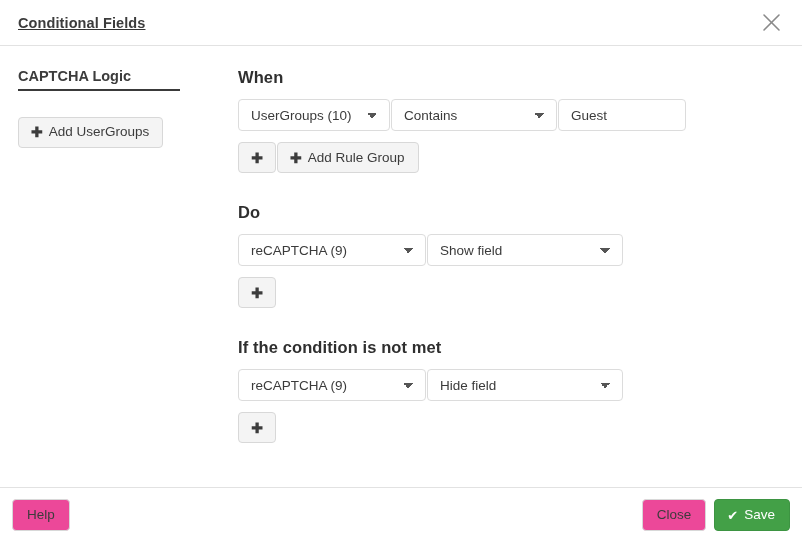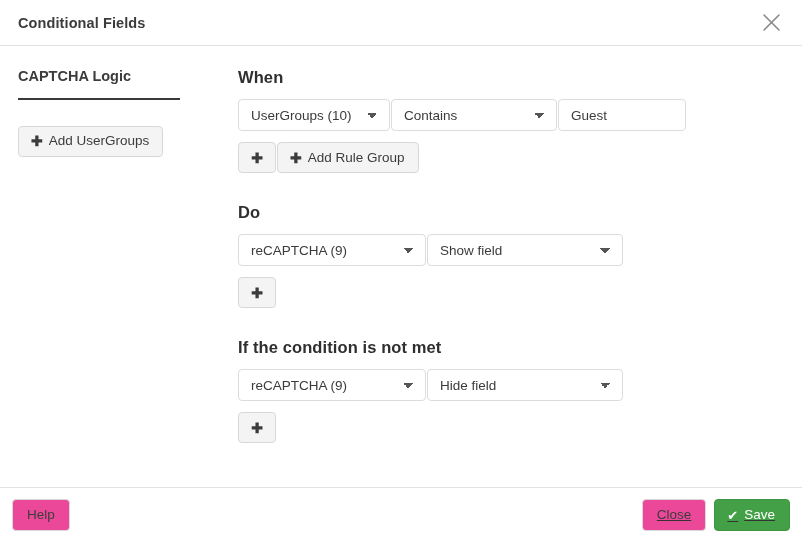--- a/index.html
+++ b/index.html
@@ -27,20 +27,21 @@
   
   .dialog-header {
     height: 46px;
     min-height: 46px;
     border-bottom: 1px solid #e2e2e2;
     display: flex;
     align-items: center;
     justify-content: space-between;
     padding: 0 16px 0 18px;
     box-sizing: border-box;
+    text-decoration: underline;
   }
   .dialog-title {
     font-size: 14.5px;
     font-weight: bold;
     color: #3c3c3c;
     letter-spacing: 0.1px;
   }
   .close-btn {
     width: 30px;
     height: 30px;
@@ -66,21 +67,21 @@
   .sidebar {
     width: 220px;
     min-width: 220px;
     box-sizing: border-box;
     padding: 22px 20px 0 18px;
   }
   .tab-item {
     font-size: 14.5px;
     font-weight: bold;
     color: #3c3c3c;
-    padding-bottom: 14px;
+    padding-bottom: 5px;
     border-bottom: 2px solid #3a3a3a;
     display: block;
     cursor: pointer;
     width: 162px;
   }
   .add-condition-btn {
     margin-top: 26px;
     display: inline-flex;
     align-items: center;
     gap: 6px;
@@ -186,21 +187,20 @@
     display: flex;
     align-items: center;
     justify-content: space-between;
     padding: 0 12px 0 12px;
     box-sizing: border-box;
   }
   .footer-right {
     display: flex;
     align-items: center;
     gap: 8px;
-    text-decoration: underline;
   }
   .btn-footer {
     background: #ec4899;
     border: 1px solid #d8d8d8;
     border-radius: 4px;
     font-family: "Liberation Sans", sans-serif;
     font-size: 13.5px;
     color: #3c3c3c;
     cursor: pointer;
     height: 32px;

